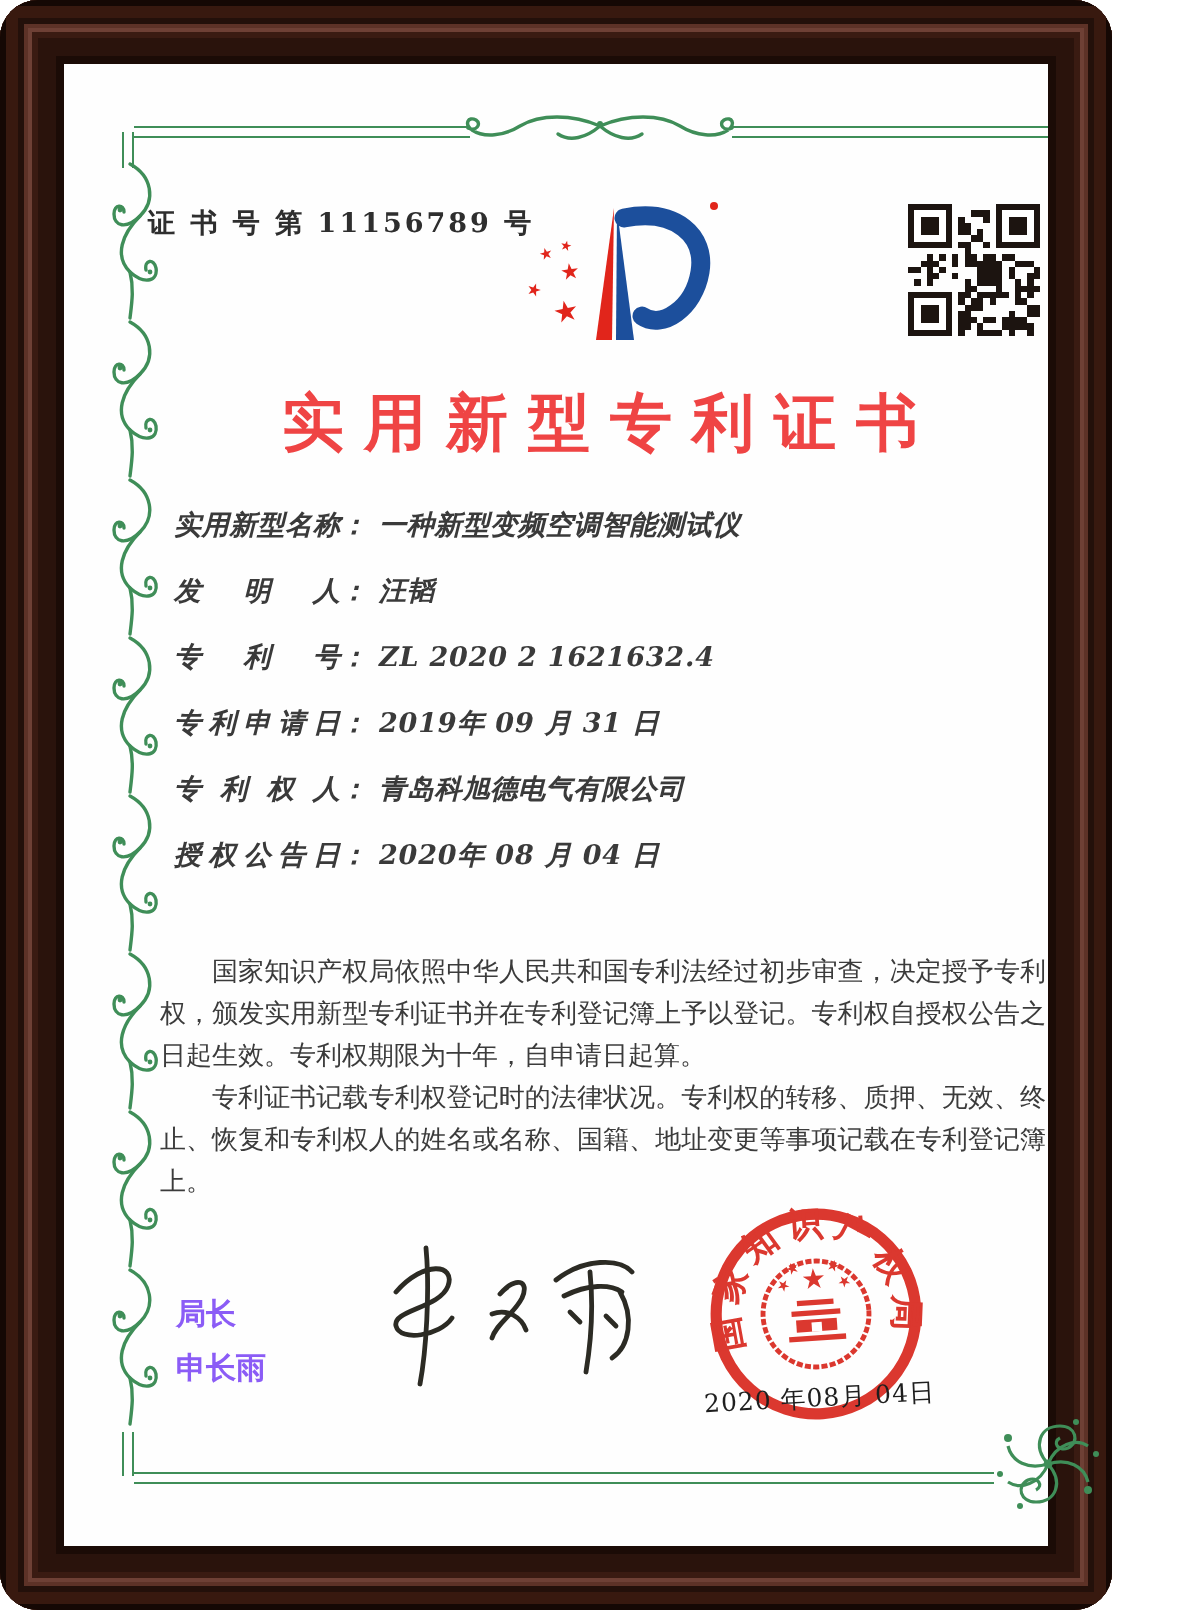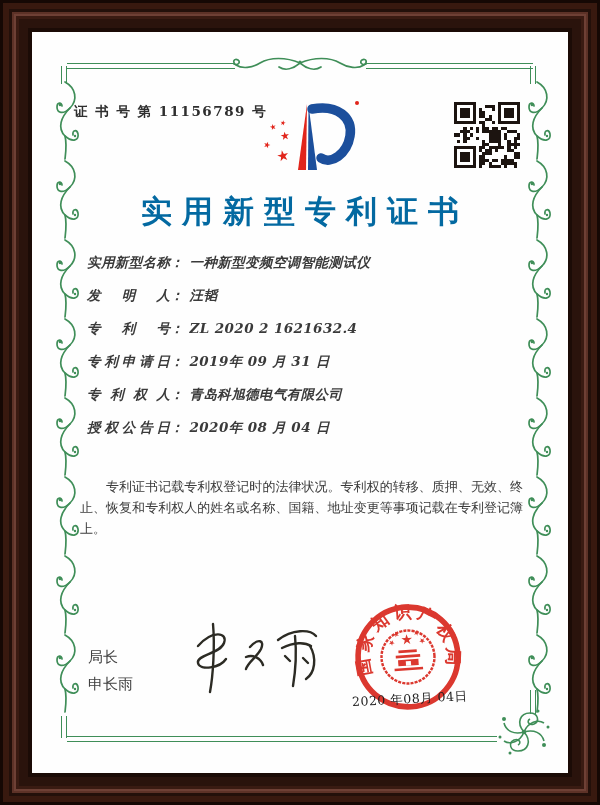--- a/index.html
+++ b/index.html
@@ -1,18 +1,18 @@
 <!DOCTYPE html>
 <html><head>
 <meta charset="utf-8">
 <style>
   * { margin:0; padding:0; box-sizing:border-box; }
   html,body { width:600px; height:805px; background:#fff; }
   body { font-family:"DejaVu Serif","Liberation Serif",serif; }
-  .stage { position:relative; width:600px; height:805px; background:#fefefe; overflow:hidden; }
+  .stage { position:relative; width:556px; height:805px; background:#fefefe; overflow:hidden;border-radius:19px; }
 
   
   .frame { position:absolute; inset:0; z-index:40; pointer-events:none;
     box-shadow:
       inset 0 0 0 3px #150804,
       inset 0 0 0 9px #38190f,
       inset 0 0 0 12px #23100a,
       inset 0 0 0 14px #5d3227,
       inset 0 0 0 16px #6e4035,
       inset 0 0 0 19px #3a1b12,
@@ -20,36 +20,36 @@
       inset 0 0 0 32px #1b0b06; }
 
   
   .dline { position:absolute; height:6px; border-top:1.6px solid #3f8e58; border-bottom:1.6px solid #3f8e58; }
   .vstub { position:absolute; width:6px;  border-left:1.6px solid #3f8e58; border-right:1.6px solid #3f8e58; }
   .orn   { position:absolute; }
 
   .certno { position:absolute; left:74px; top:103px; font-size:13.5px; letter-spacing:1.5px;
             color:#2e2e2e; font-weight:700; }
   .title  { position:absolute; left:0; top:191px; width:600px; text-align:center;
-            font-size:31px; font-weight:700; letter-spacing:10px; text-indent:10px; color:#0369a1; }
+            font-size:31px; font-weight:700; letter-spacing:10px; text-indent:10px; color:#ef4444; }
 
   .fields { position:absolute; left:87px; top:254px; width:440px; }
   .frow   { height:33px; font-size:13.5px; font-weight:700; color:#3a3a3a; white-space:nowrap;font-style:italic; }
   .flabel { display:inline-block; width:83px; text-align:justify; text-align-last:justify; vertical-align:top; }
   .colon  { display:inline-block; margin-right:6px; }
   .fvalue { letter-spacing:0.4px; }
   .grantrow { display:flex;justify-content:space-between; }
   .grant2 { margin-left:22px; }
 
   .paras  { position:absolute; left:80px; top:476px; width:443px; font-size:13px; line-height:21px;
             color:#3b3b3b; text-align:justify; }
   .paras p { text-indent:2em; }
 
-  .director { position:absolute; left:88px; top:644px; font-size:15px; font-weight:400;
-              color:#404040; line-height:27px; }
+  .director { position:absolute; left:88px; top:644px; font-size:15px; font-weight:700;
+              color:#8b5cf6; line-height:27px; }
 
   .signature { position:absolute; left:182px; top:616px; z-index:12; }
   .seal  { position:absolute; left:353px; top:602px; z-index:10; transform:rotate(-4deg); opacity:.92; }
   .sealdate { position:absolute; left:352px; top:691px; width:118px; z-index:11; font-size:12.5px;
               color:#1e1e1e; letter-spacing:0.5px; transform:rotate(-3deg); white-space:nowrap; }
 
   .logo { position:absolute; left:238px; top:94px; }
   .qr   { position:absolute; left:454px; top:102px; }
 </style>
 </head>
@@ -299,20 +299,21 @@
       <span class="flabel">专利权人</span><span class="colon">：</span><span class="fvalue">青岛科旭德电气有限公司</span>
     </div>
     <div class="frow grantrow">
       <span>
         <span class="flabel">授权公告日</span><span class="colon">：</span><span class="fvalue">2020年 08 月 04 日</span>
       </span>
     </div>
   </div>
 
   <div class="paras">
+    <p>国家知识产权局依照中华人民共和国专利法经过初步审查，决定授予专利权，颁发实用新型专利证书并在专利登记簿上予以登记。专利权自授权公告之日起生效。专利权期限为十年，自申请日起算。</p>
     <p>专利证书记载专利权登记时的法律状况。专利权的转移、质押、无效、终止、恢复和专利权人的姓名或名称、国籍、地址变更等事项记载在专利登记簿上。</p>
   </div>
 
   <div class="director">
     <div>局长</div>
     <div>申长雨</div>
   </div>
 
   <svg class="signature" width="150" height="84" viewBox="0 0 150 84">
     <g stroke="#2c2b24" stroke-width="2.4" fill="none" stroke-linecap="round" stroke-linejoin="round">

